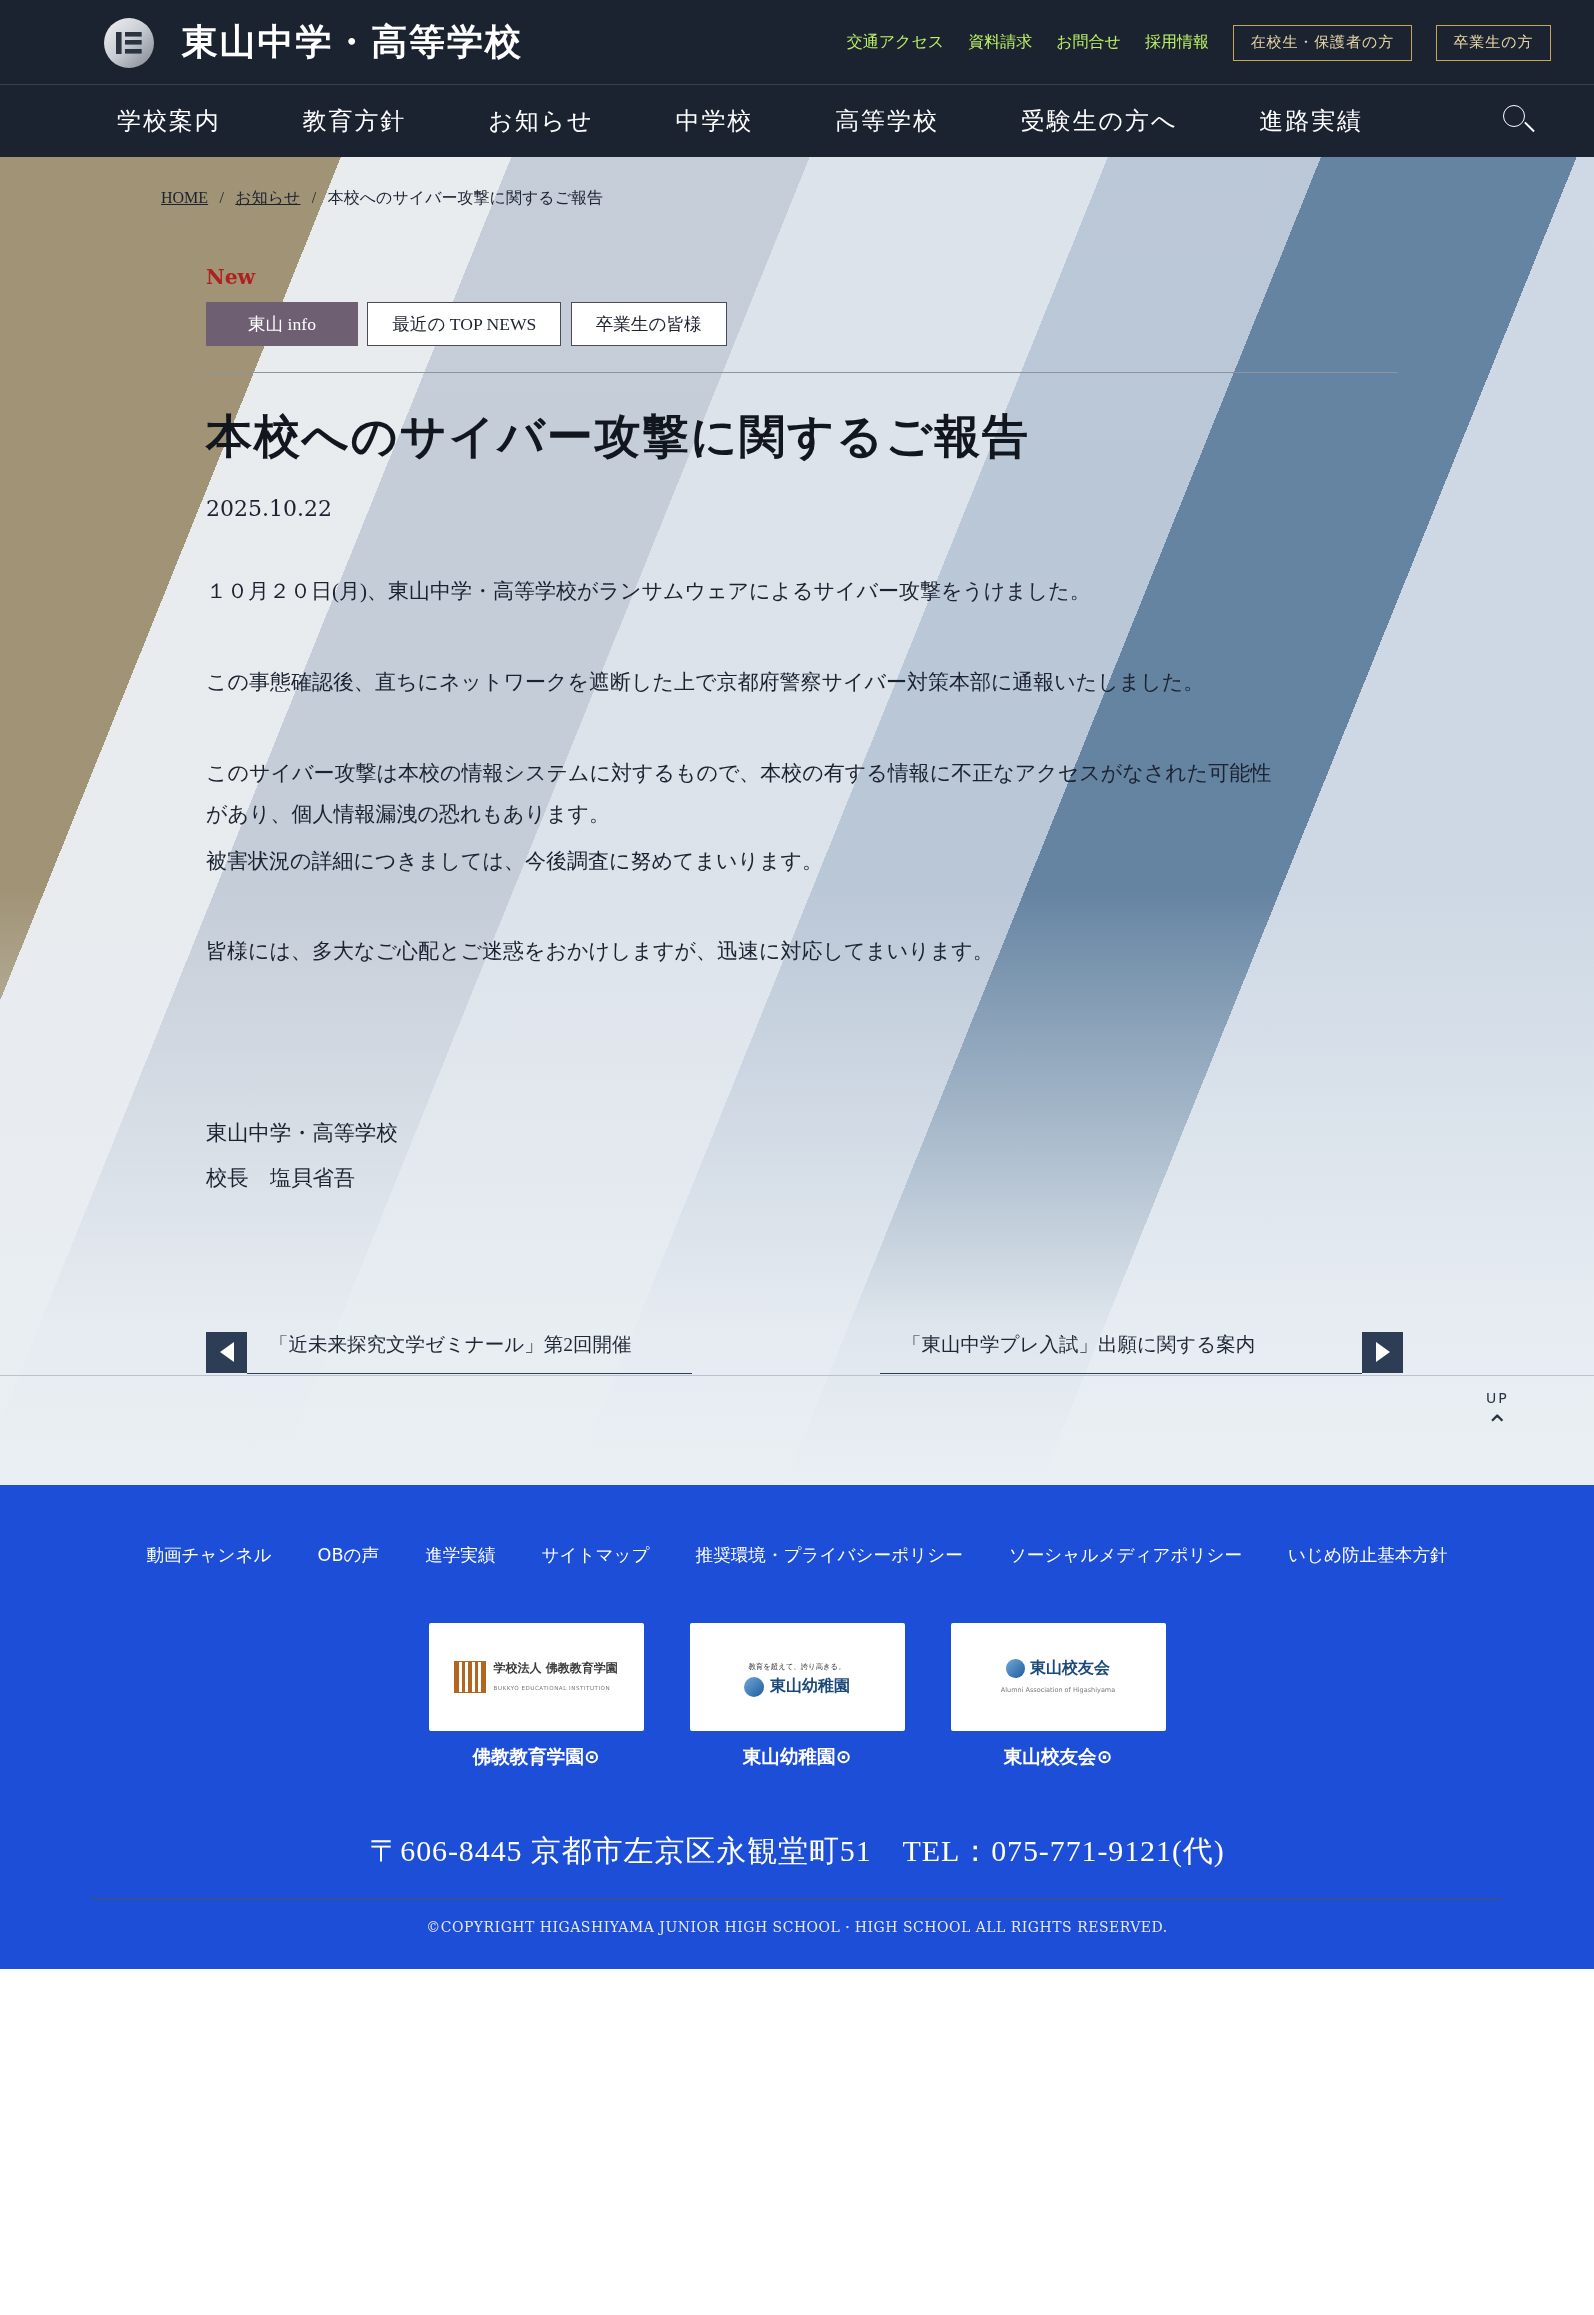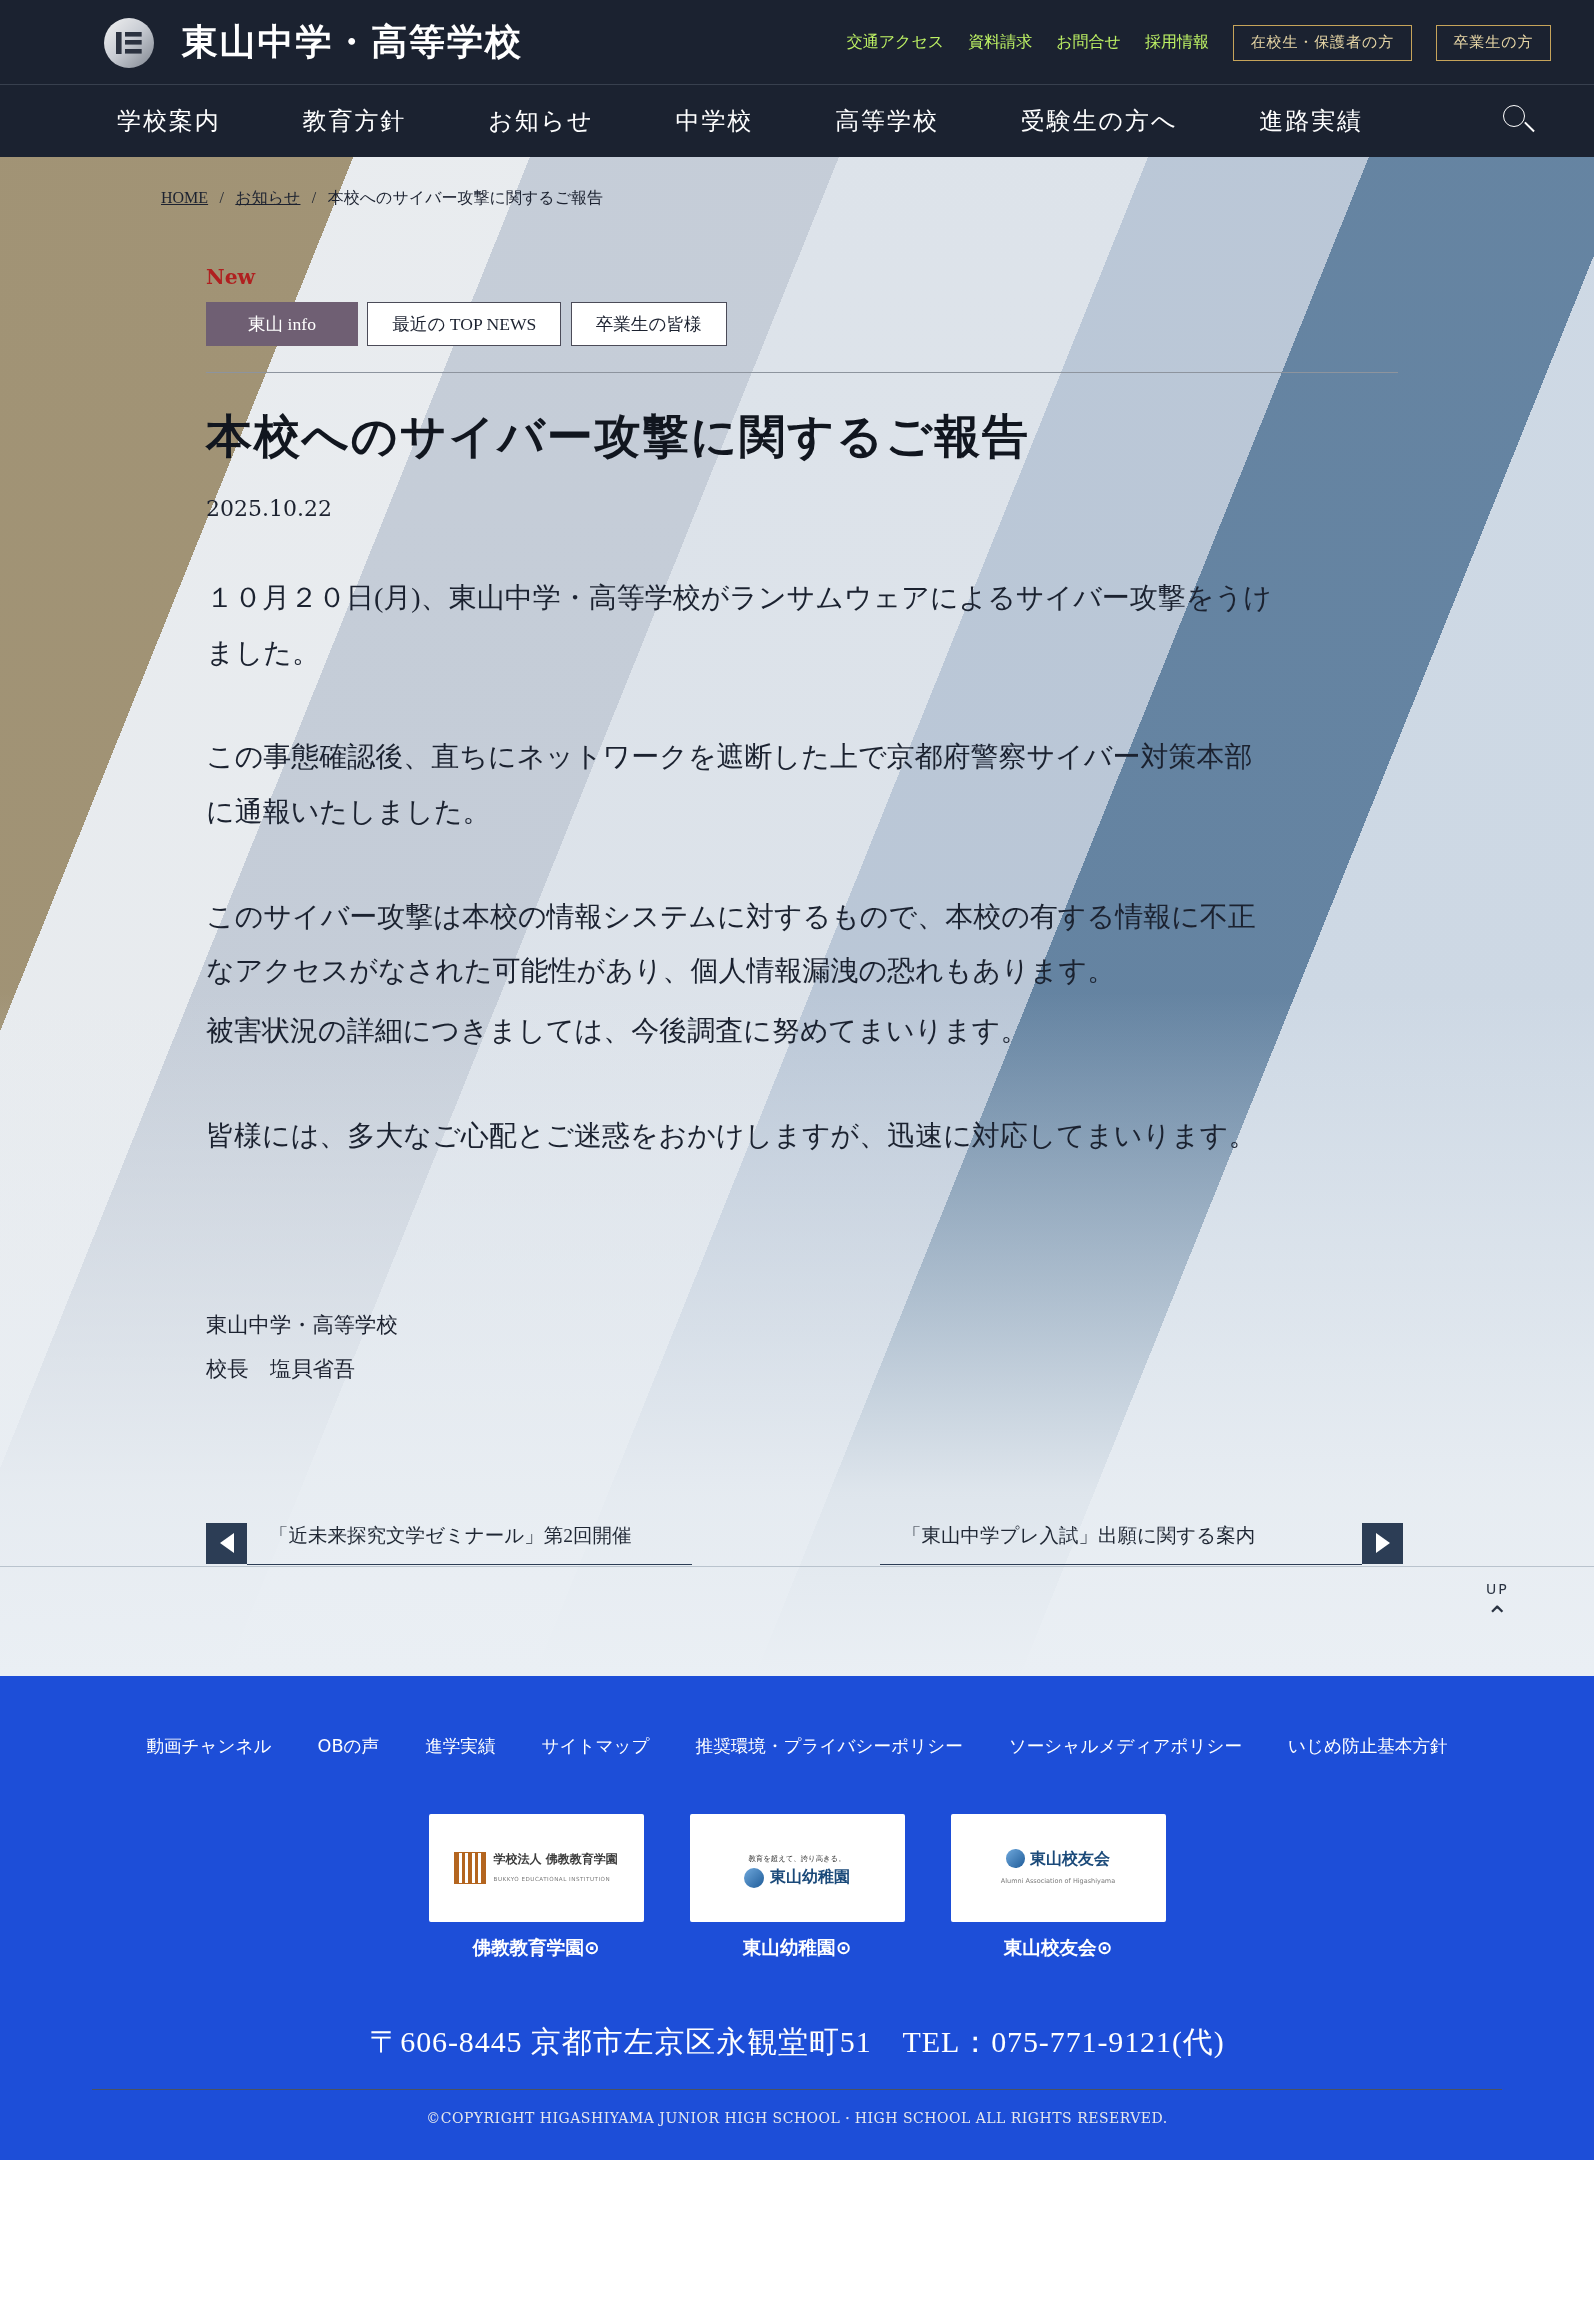--- a/index.html
+++ b/index.html
@@ -168,21 +168,21 @@
     font-weight: 700;
     letter-spacing: 1.9px;
     margin: 33px 0 0 0;
     color: #11161f;
   }
   .date {
     font-size: 22px; margin-top: 28px; color: #1c2230;
     font-family: "DejaVu Serif", serif;
   }
   .body p {
-    font-size: 28px;
+    font-size: 21px;
     line-height: 1.95;
     margin-top: 50px;
     max-width: 1187px;
     color: #1b2230;
   }
   .body p.tight { margin-top: 5.6px; }
   .sign { margin-top: 139px; }
   .sign p { font-size: 21.3px; line-height: 2.1; margin: 0; }
 
   
@@ -258,21 +258,21 @@
   .logo-a .t2 { font-size: 5.6px; color:#7a7a7a; letter-spacing:0.5px; font-family:"DejaVu Sans",sans-serif;}
   .logo-b { text-align:center; }
   .logo-b .top { font-size: 7.4px; color:#333; font-family:"DejaVu Sans",sans-serif;margin-top:21px;}
   .logo-b .main { display:flex; align-items:center; gap:5.6px; justify-content:center; margin-top:2.8px;}
   .logo-b .dot {
     width:20.4px;height:20.4px;border-radius:50%;
     background:linear-gradient(135deg,#6fa8dc,#1f5c99);
   }
   .logo-b .nm { font-size:16px; font-weight:700; color:#1b4a7a; font-family:"DejaVu Sans",sans-serif;}
   .logo-c { text-align:center; }
-  .logo-c .main { display:flex; gap:5.6px; justify-content:center;}
+  .logo-c .main { display:flex; align-items:center; gap:5.6px; justify-content:center;}
   .logo-c .dot {
     width:18.6px;height:18.6px;border-radius:50%;
     background:linear-gradient(135deg,#6fa8dc,#1f5c99);
   }
   .logo-c .nm { font-size:16px; font-weight:700; color:#1b4a7a; font-family:"DejaVu Sans",sans-serif;}
   .logo-c .sub { font-size:6.5px; color:#7b7b7b; margin-top:2.8px; font-family:"DejaVu Sans",sans-serif;}
 
   .addr {
     text-align: center; font-size: 30px; margin-top: 61px; letter-spacing: 0.9px;
   }

